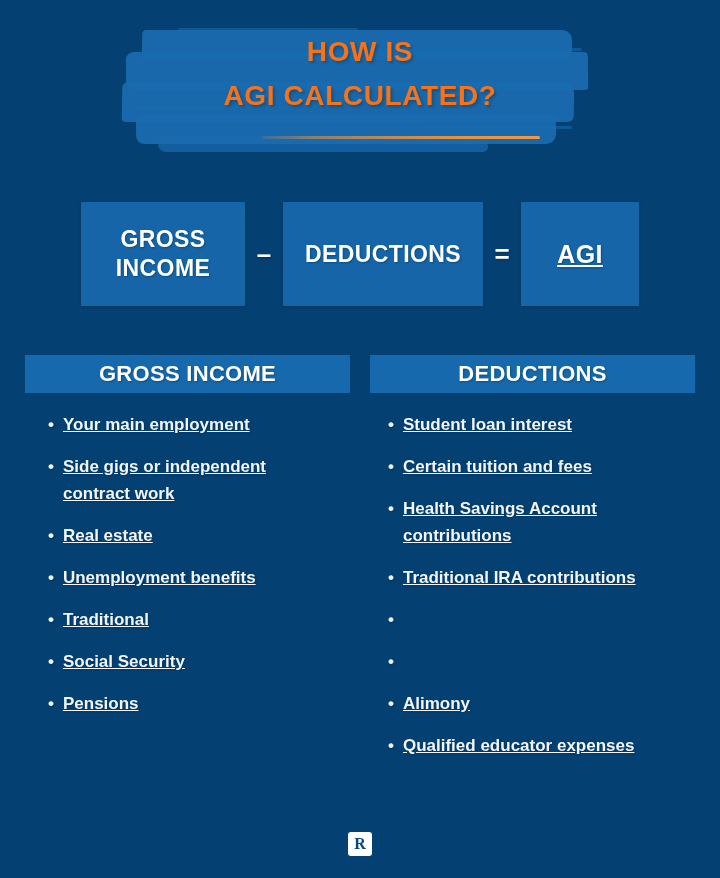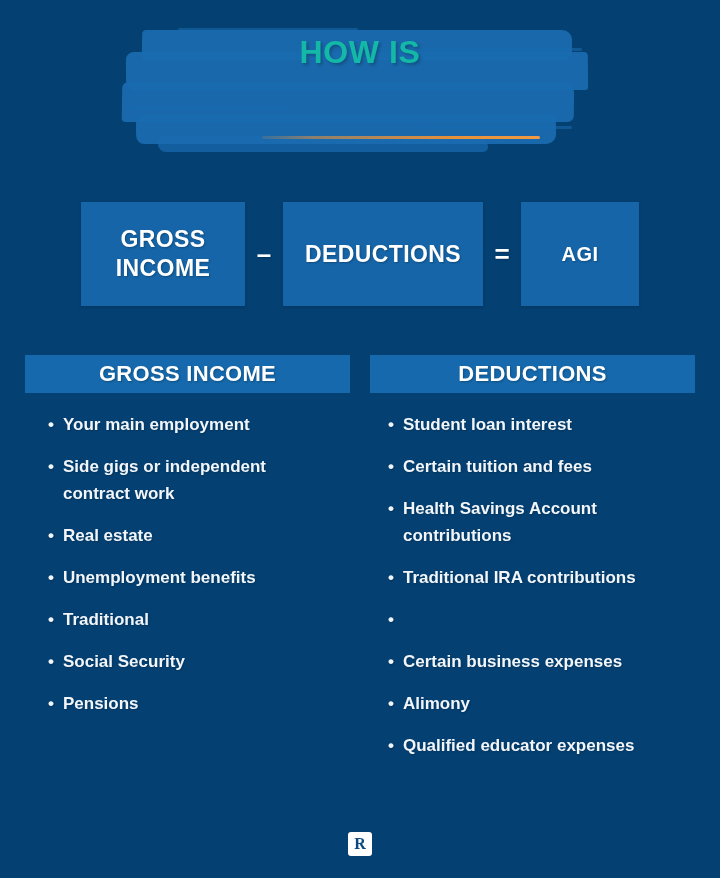--- a/index.html
+++ b/index.html
@@ -74,23 +74,23 @@
 
   .title-wrap {
     position: absolute;
     left: 0;
     top: 30px;
     width: 720px;
     text-align: center;
     z-index: 3;
   }
   .title-line {
-    color: #14b8a6;
-    font-weight: bold;
-    font-size: 32px;
+    color: #f97316;
+    font-weight: bold;
+    font-size: 28px;
     line-height: 44px;
     letter-spacing: 0.6px;
     text-shadow: 2px 2px 3px rgba(0,0,0,0.22);
   }
   .title-underline {
     position: absolute;
     left: 262px;
     top: 136px;
     width: 278px;
     height: 3px;
@@ -135,22 +135,23 @@
   }
   .fbox-ded {
     width: 200px;
     height: 104px;
     font-size: 23px;
     letter-spacing: 0.4px;
   }
   .fbox-agi {
     width: 118px;
     height: 104px;
-    font-size: 20px;
+    font-size: 25px;
     letter-spacing: 0.4px;
+    text-decoration: underline;
   }
   .fop {
     color: #ffffff;
     font-weight: bold;
     font-size: 26px;
     width: 38px;
     text-align: center;
     text-shadow: 1px 1px 2px rgba(0,0,0,0.25);
   }
 
@@ -200,20 +201,21 @@
   .col-right .bullet { padding-left: 18px; }
   .dot {
     flex: 0 0 auto;
     margin-right: 9px;
     font-size: 17px;
     line-height: 27px;
   }
   .btext {
     flex: 1 1 auto;
     max-width: 270px;
+    text-decoration: underline;
   }
 
   
   .footer {
     position: absolute;
     left: 0;
     bottom: 22px;
     width: 720px;
     display: flex;
     justify-content: center;
@@ -244,20 +246,21 @@
     <div class="brush-band b4"></div>
     <div class="brush-band b5"></div>
     <div class="b-strand s1"></div>
     <div class="b-strand s2"></div>
     <div class="b-strand s3"></div>
     <div class="b-strand s4"></div>
   </div>
 
   <div class="title-wrap">
     <div class="title-line">HOW IS</div>
+    <div class="title-line">AGI CALCULATED?</div>
   </div>
   <div class="title-underline"></div>
 </div>
 
 <div class="formula">
   <div class="fbox fbox-gross">GROSS INCOME</div>
   <div class="fop">–</div>
   <div class="fbox fbox-ded">DEDUCTIONS</div>
   <div class="fop">=</div>
   <div class="fbox fbox-agi">AGI</div>
@@ -316,21 +319,20 @@
       </li>
       <li class="bullet">
         <span class="dot">•</span>
         <span class="btext">Traditional IRA contributions</span>
       </li>
       <li class="bullet">
         <span class="dot">•</span>
       </li>
       <li class="bullet">
         <span class="dot">•</span>
-        <span class="btext">Certain business expenses</span>
       </li>
       <li class="bullet">
         <span class="dot">•</span>
         <span class="btext">Alimony</span>
       </li>
       <li class="bullet">
         <span class="dot">•</span>
         <span class="btext">Qualified educator expenses</span>
       </li>
     </ul>

